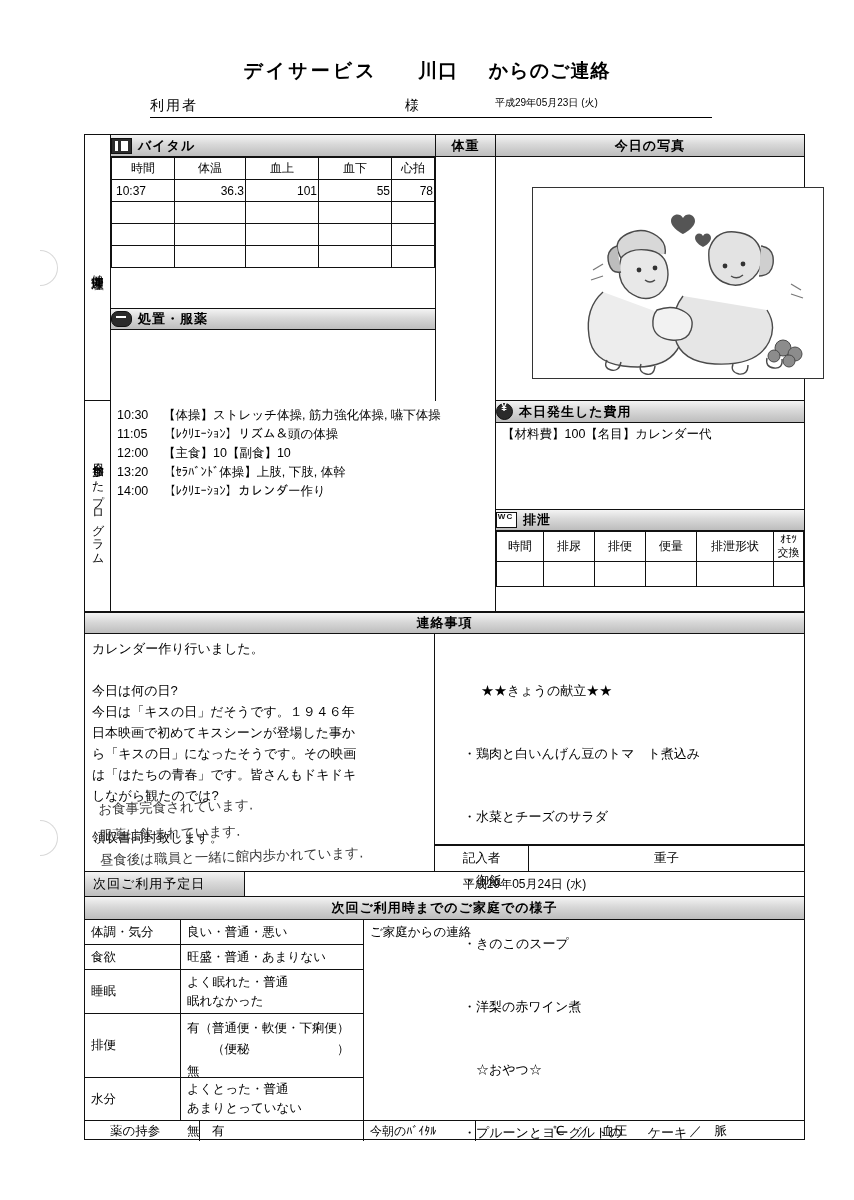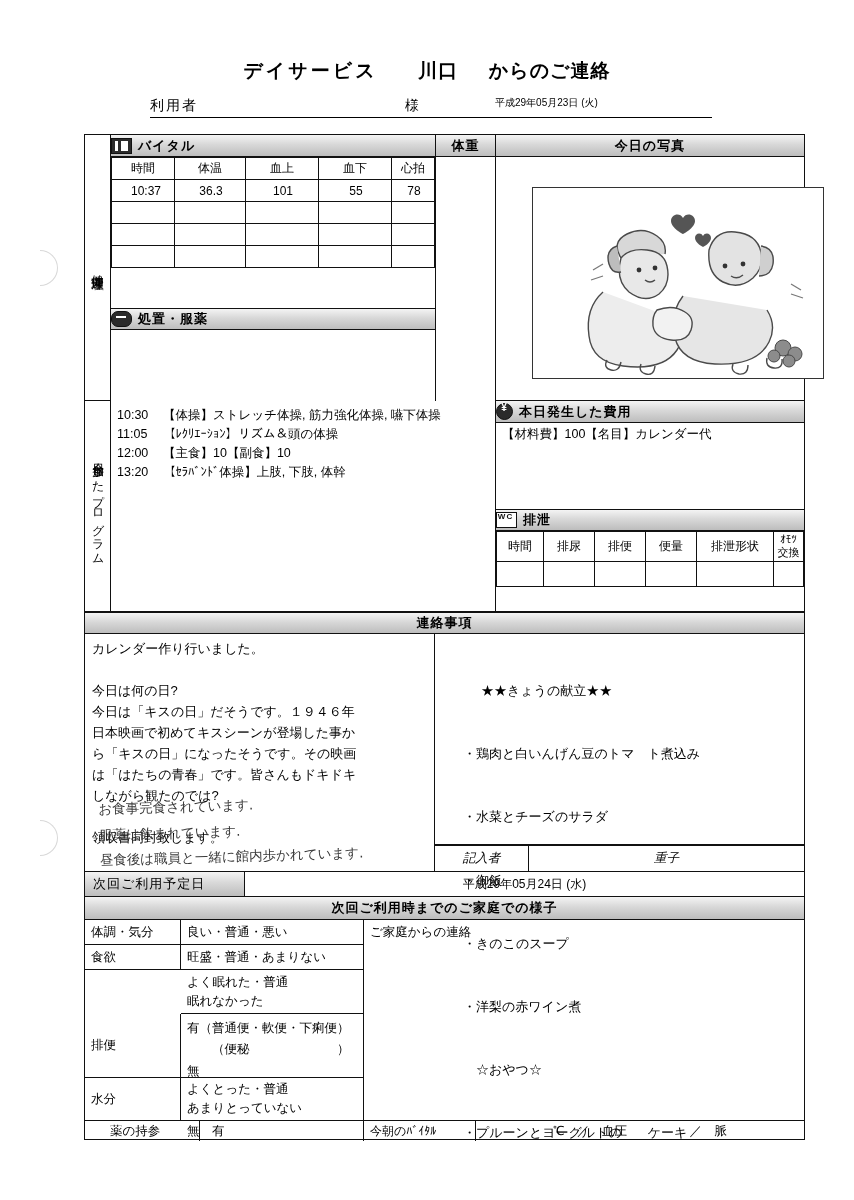--- a/index.html
+++ b/index.html
@@ -50,21 +50,21 @@
   
   .frame {
     position: absolute;
     left: 84px; top: 134px;
     width: 721px;
     height: 1006px;
     border: 1px solid #111;
     box-sizing: border-box;
   }
   .cell { position: absolute; box-sizing: border-box; }
-  .bt { border-top: 1px solid #111; font-style: italic; }
+  .bt { border-top: 1px solid #111; }
   .bb { border-bottom: 1px solid #111; }
   .br { border-right: 1px solid #111; }
 
   
   .vlabel {
     position: absolute;
     box-sizing: border-box;
     font-size: 12.5px;
     letter-spacing: 1px;
     writing-mode: vertical-rl;
@@ -141,21 +141,21 @@
     border-radius: 18px;
   }
   table.grid th, table.grid td {
     border: 1px solid #111;
     padding: 1px 3px;
     height: 19px;
     font-weight: normal;
     text-align: center;
     vertical-align: middle;
   }
-  table.grid td.num { text-align: center; padding-right: 1px; margin-left: 9px;}
+  table.grid td.num { text-align: right; padding-right: 1px; margin-left: 9px;}
 
   
   .proglist {
     position: absolute;
     font-size: 12.5px;
     line-height: 1.52;
     white-space: nowrap;
   }
   .proglist .t { display: inline-block; width: 46px; }
   .photo {
@@ -310,21 +310,21 @@
           <tr>
             <th style="width:56px">時間</th>
             <th style="width:64px">体温</th>
             <th style="width:66px">血上</th>
             <th style="width:66px">血下</th>
             <th>心拍</th>
           </tr>
         </thead>
         <tbody>
           <tr>
-            <td style="text-align:left;padding-left:19px;">10:37</td>
+            <td style="text-align:left;padding-left:4px;">10:37</td>
             <td class="num">36.3</td>
             <td class="num">101</td>
             <td class="num">55</td>
             <td class="num">78</td>
           </tr>
           <tr>
             <td></td>
             <td></td>
             <td></td>
             <td></td>
@@ -357,20 +357,21 @@
     </div>
 
     <div class="vlabel br bb" style="left:0; top:266px; width:26px; height:211px; font-size:12px;">今日参加したプログラム</div>
 
     <div class="cell br bb" style="left:26px; top:266px; width:385px; height:211px;">
       <div class="proglist" style="left:6px; top:5px;">
         <div><span class="t">10:30</span><span>【体操】ストレッチ体操, 筋力強化体操, 嚥下体操</span></div>
         <div><span class="t">11:05</span><span>【ﾚｸﾘｴｰｼｮﾝ】リズム＆頭の体操</span></div>
         <div><span class="t">12:00</span><span>【主食】10【副食】10</span></div>
         <div><span class="t">13:20</span><span>【ｾﾗﾊﾞﾝﾄﾞ体操】上肢, 下肢, 体幹</span></div>
+        <div><span class="t">14:00</span><span>【ﾚｸﾘｴｰｼｮﾝ】カレンダー作り</span></div>
       </div>
     </div>
 
     <div class="barhead" style="left:411px; top:266px; width:308px; height:22px;">
       <span class="ic coin"></span>
       <span>本日発生した費用</span>
     </div>
     <div class="cell" style="left:411px; top:288px; width:308px; height:86px; font-size:12.5px; padding:3px 6px;">
       <span>【材料費】100【名目】カレンダー代</span>
     </div>
@@ -462,20 +463,23 @@
       <span>良い・普通・悪い</span>
     </div>
 
     <div class="lbl pl br bb" style="left:0; top:810px; width:96px; height:25px;">
       <span>食欲</span>
     </div>
     <div class="lbl pl br bb" style="left:96px; top:810px; width:183px; height:25px;">
       <span>旺盛・普通・あまりない</span>
     </div>
 
+    <div class="lbl pl br bb" style="left:0; top:835px; width:96px; height:44px;">
+      <span>睡眠</span>
+    </div>
     <div class="lbl pl br bb" style="left:96px; top:835px; width:183px; height:44px; white-space:pre-wrap; line-height:1.5;">
       <span>よく眠れた・普通
 眠れなかった</span>
     </div>
 
     <div class="lbl pl br bb" style="left:0; top:879px; width:96px; height:64px;">
       <span>排便</span>
     </div>
     <div class="lbl pl br bb" style="left:96px; top:879px; width:183px; height:64px; white-space:pre-wrap; line-height:1.7; align-items:flex-start; padding-top:4px;">
       <span>有（普通便・軟便・下痢便）

